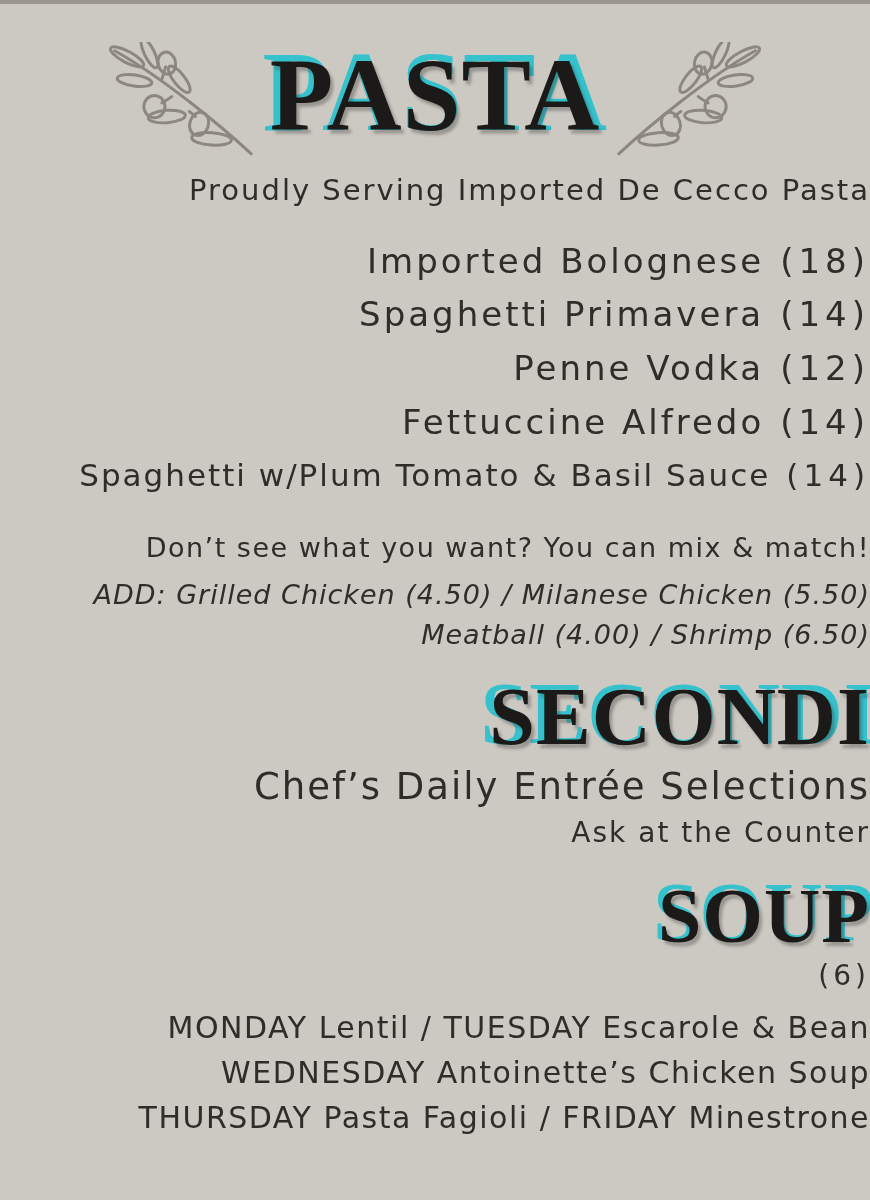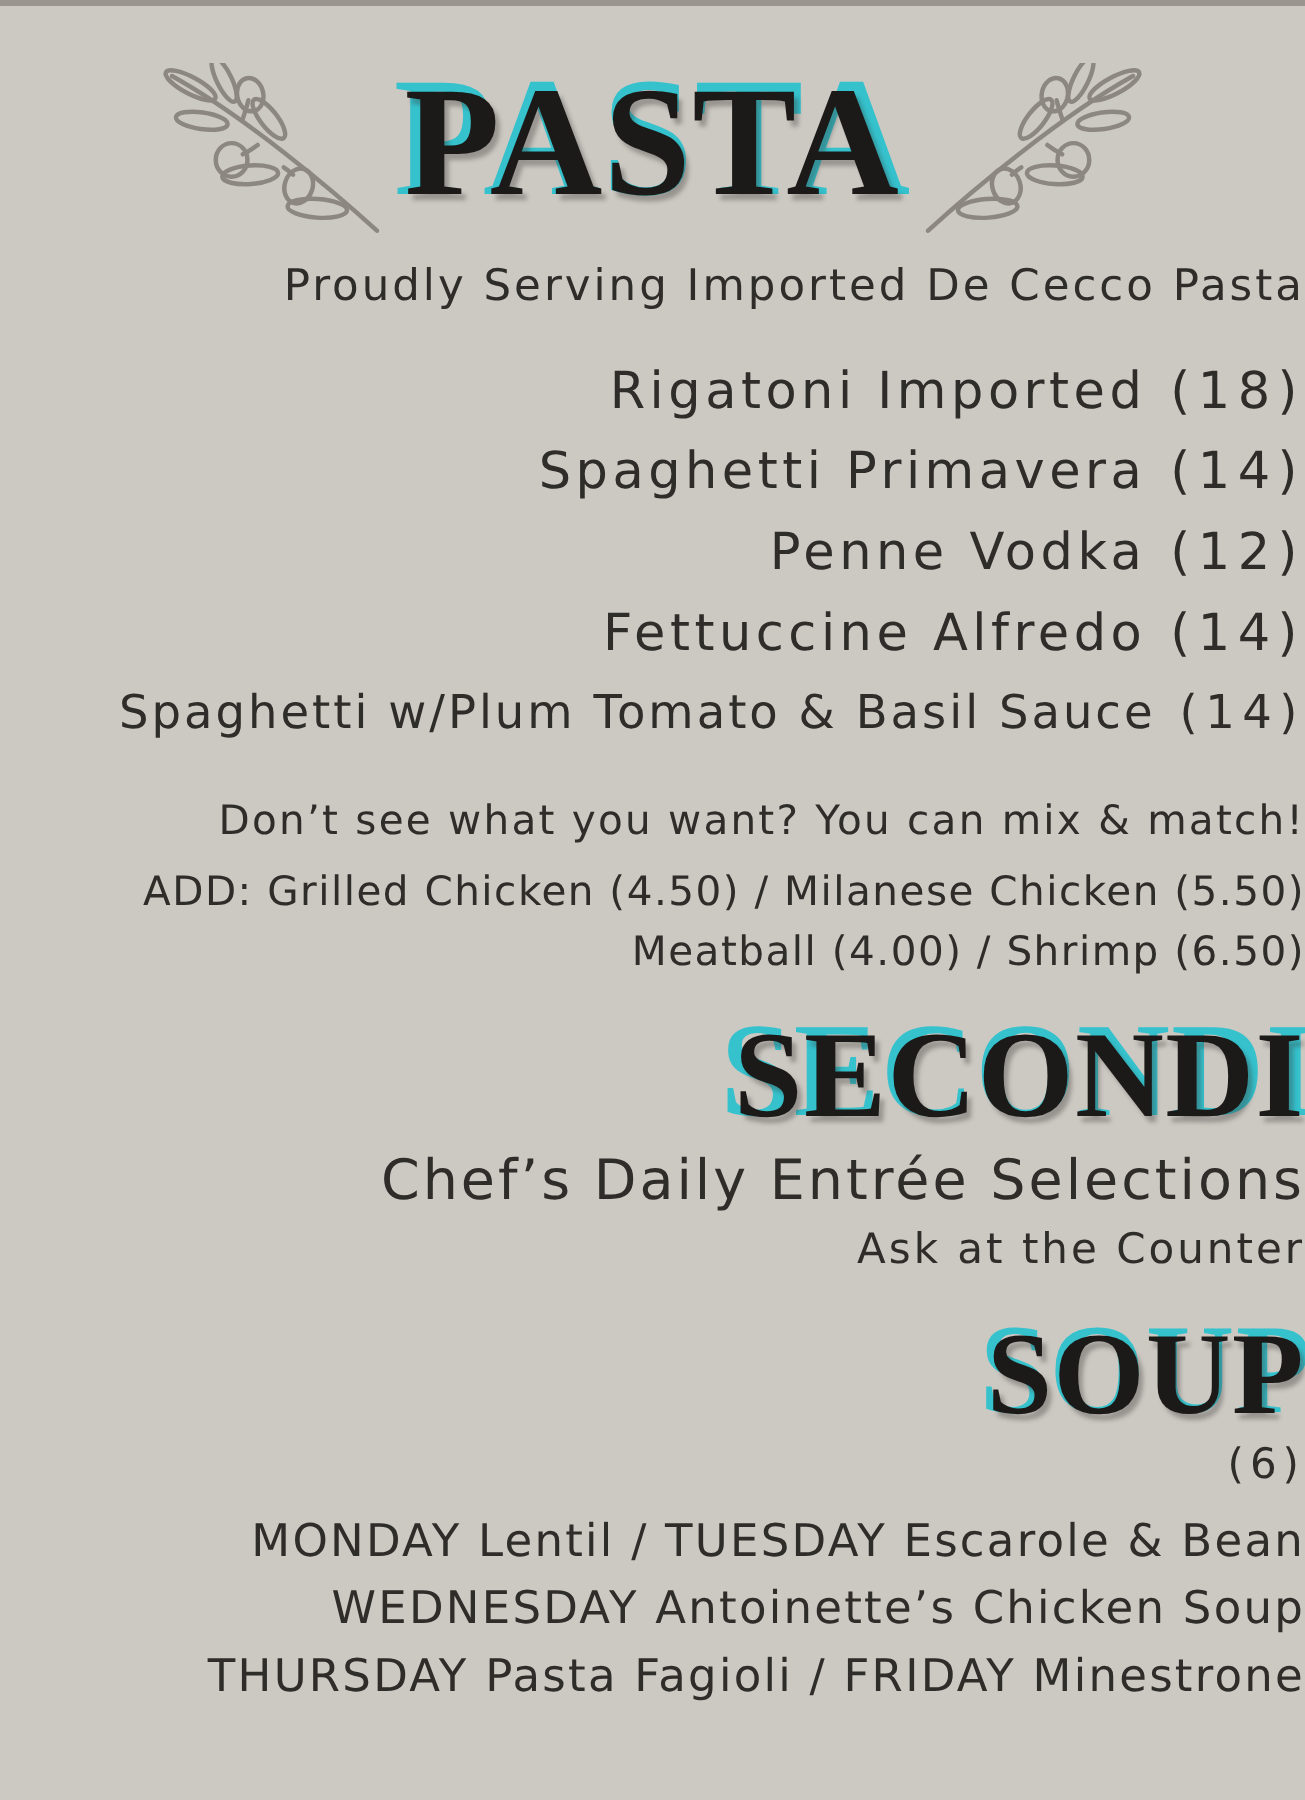--- a/index.html
+++ b/index.html
@@ -88,21 +88,21 @@
   }
   .menu-item.long { font-size: 31px; line-height: 1.7; letter-spacing: 2px; margin-left: 32px; }
   .menu-item .price { margin-left: 16px; letter-spacing: 5px; }
 
   .mix-note {
     margin-top: 26px;
     font-size: 27px;
     line-height: 1.5;
     letter-spacing: 1.5px;
   }
-  .addons { margin-top: 6px; }
+  .addons { margin-top: 6px; font-style: italic; }
   .addon-line {
     font-size: 27px;
     line-height: 1.5;
     letter-spacing: 1px;
   }
 
   .secondi-head { margin-top: 20px; }
   .chef-line {
     margin-top: 4px;
     font-size: 37px;
@@ -179,21 +179,21 @@
             <ellipse cx="82" cy="66" rx="7.5" ry="9.5" transform="rotate(18 82 66)"></ellipse>
           </g>
         </svg>
       </span>
     </div>
 
     <p class="hand subtitle">Proudly Serving Imported De Cecco Pasta</p>
 
     <div class="items">
       <div class="hand menu-item">
-        <span>Rigatoni Imported</span><span class="price">(18)</span>
+        <span>Imported Bolognese</span><span class="price">(18)</span>
       </div>
       <div class="hand menu-item">
         <span>Spaghetti Primavera</span><span class="price">(14)</span>
       </div>
       <div class="hand menu-item">
         <span>Penne Vodka</span><span class="price">(12)</span>
       </div>
       <div class="hand menu-item">
         <span>Fettuccine Alfredo</span><span class="price">(14)</span>
       </div>

